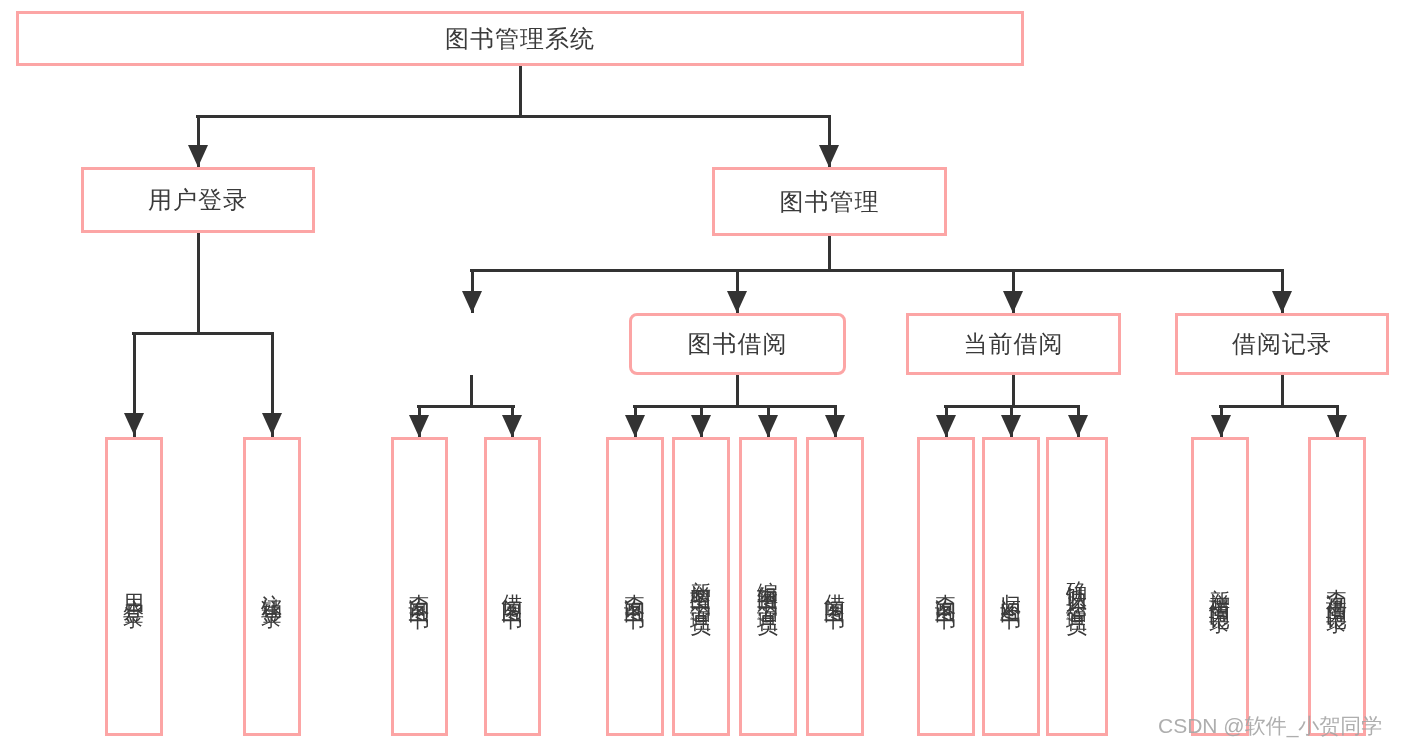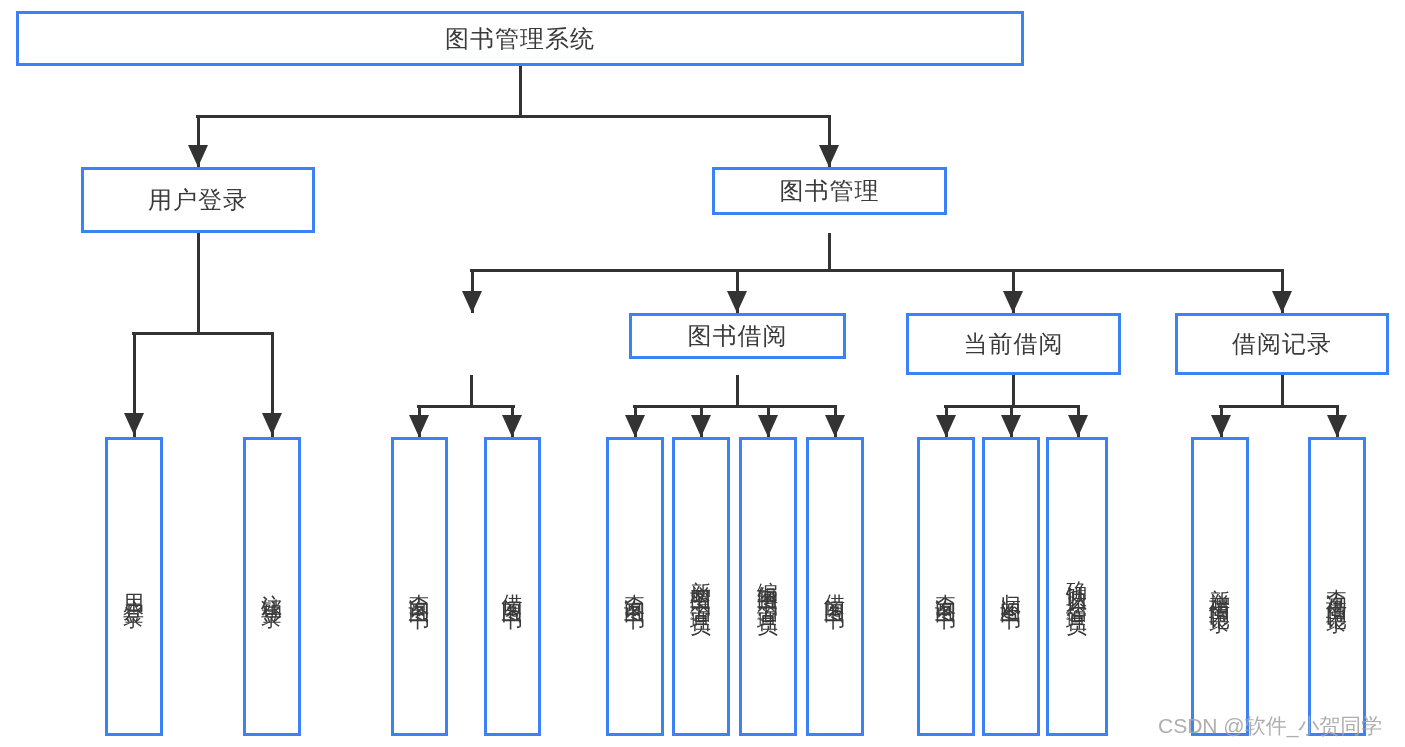--- a/index.html
+++ b/index.html
@@ -7,21 +7,21 @@
     position: relative;
     width: 1405px;
     height: 747px;
     background: #ffffff;
     font-family: "Liberation Sans", sans-serif;
     overflow: hidden;
   }
   .box {
     position: absolute;
     background: #ffffff;
-    border: 3px solid #3b82f6;
+    border: 3px solid #fca5a5;
     box-sizing: border-box;
     display: flex;
     align-items: center;
     justify-content: center;
     color: #3a3a3a;
     z-index: 2;
   }
   .box.h { font-size: 24px; letter-spacing: 1px; white-space: nowrap; }
   .box.v {
     writing-mode: vertical-rl;
@@ -59,41 +59,41 @@
   <div class="box h" style="left:16px; top:11px; width:1008px; height:55px;">图书管理系统</div>
 
   <div class="vline" style="left:519px; top:66px; height:51px;"></div>
   <div class="hline" style="left:196px; top:115px; width:635px;"></div>
   <div class="vline" style="left:197px; top:115px; height:52px;"></div>
   <div class="arrow" style="left:188px; top:145px;"></div>
   <div class="vline" style="left:828px; top:115px; height:52px;"></div>
   <div class="arrow" style="left:819px; top:145px;"></div>
 
   <div class="box h" style="left:81px; top:167px; width:234px; height:66px;">用户登录</div>
-  <div class="box h" style="left:712px; top:167px; width:235px; height:48px;">图书管理</div>
+  <div class="box h" style="left:712px; top:167px; width:235px; height:69px;">图书管理</div>
 
   <div class="vline" style="left:197px; top:233px; height:102px;"></div>
   <div class="hline" style="left:132px; top:332px; width:142px;"></div>
   <div class="vline" style="left:133px; top:332px; height:105px;"></div>
   <div class="arrow" style="left:124px; top:413px;"></div>
   <div class="vline" style="left:271px; top:332px; height:105px;"></div>
   <div class="arrow" style="left:262px; top:413px;"></div>
 
   <div class="vline" style="left:828px; top:233px; height:39px;"></div>
   <div class="hline" style="left:470px; top:269px; width:814px;"></div>
   <div class="vline" style="left:471px; top:269px; height:44px;"></div>
   <div class="arrow" style="left:462px; top:291px;"></div>
   <div class="vline" style="left:736px; top:269px; height:44px;"></div>
   <div class="arrow" style="left:727px; top:291px;"></div>
   <div class="vline" style="left:1012px; top:269px; height:44px;"></div>
   <div class="arrow" style="left:1003px; top:291px;"></div>
   <div class="vline" style="left:1281px; top:269px; height:44px;"></div>
   <div class="arrow" style="left:1272px; top:291px;"></div>
 
-  <div class="box h" style="left:629px; top:313px; width:217px; height:46px;">图书借阅</div>
+  <div class="box h" style="left:629px; top:313px; width:217px; height:62px;border-radius:8px;">图书借阅</div>
   <div class="box h" style="left:1175px; top:313px; width:214px; height:62px;">借阅记录</div>
   <div class="box h" style="left:906px; top:313px; width:215px; height:62px;">当前借阅</div>
 
   <div class="vline" style="left:470px; top:375px; height:33px;"></div>
   <div class="hline" style="left:417px; top:405px; width:98px;"></div>
   <div class="vline" style="left:418px; top:405px; height:32px;"></div>
   <div class="arrow" style="left:409px; top:415px;"></div>
   <div class="vline" style="left:511px; top:405px; height:32px;"></div>
   <div class="arrow" style="left:502px; top:415px;"></div>
 

